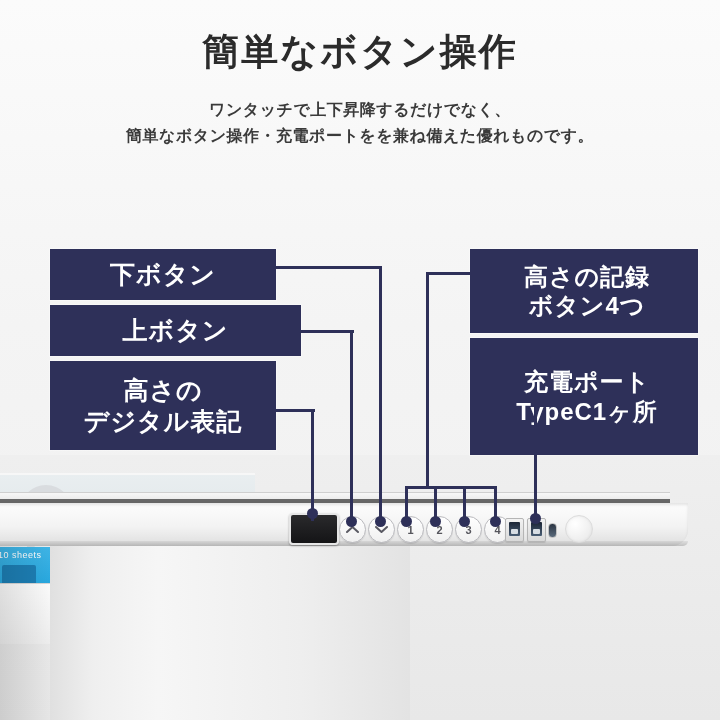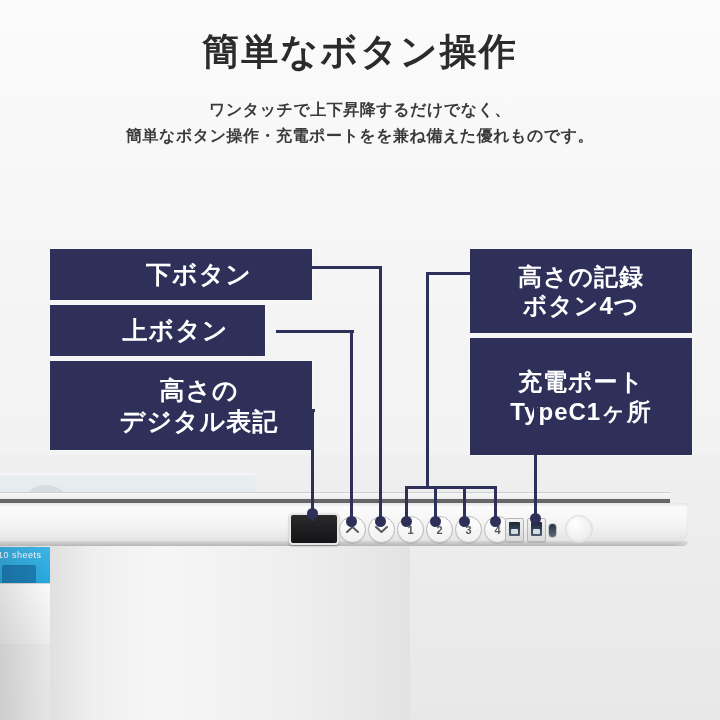--- a/index.html
+++ b/index.html
@@ -142,25 +142,25 @@
     box-shadow:inset 0 0 3px rgba(0,0,0,.07);
   }
 
   
   .cbox{
     position:absolute;background:#2e3059;color:#ffffff;
     display:flex;align-items:center;justify-content:center;text-align:center;
     font-weight:700;line-height:1.22;letter-spacing:1px;
     box-shadow:0 0 0 1px rgba(255,255,255,.35);
   }
-  .cbox.s1{font-size:25px;padding-left:36px;}
-  .cbox.s2{font-size:24px;}
+  .cbox.s1{font-size:25px;}
+  .cbox.s2{font-size:24px;padding-left:6px;}
 
   #box-down {left:50px; top:249px; width:226px; height:51px;}
-  #box-up   {left:50px; top:305px; width:179px; height:51px;}
+  #box-up   {left:50px; top:305px; width:251px; height:51px;}
   #box-digi {left:50px; top:361px; width:226px; height:89px;}
   #box-mem  {left:470px;top:249px; width:222px; height:84px;}
   #box-port {left:470px;top:338px; width:222px; height:117px;}
 
   
   .ln{position:absolute;background:#2e3059;}
   .lh{height:3px;}
   .lv{width:3px;}
   .dot{position:absolute;width:11px;height:11px;border-radius:50%;
        background:#2e3059;}

